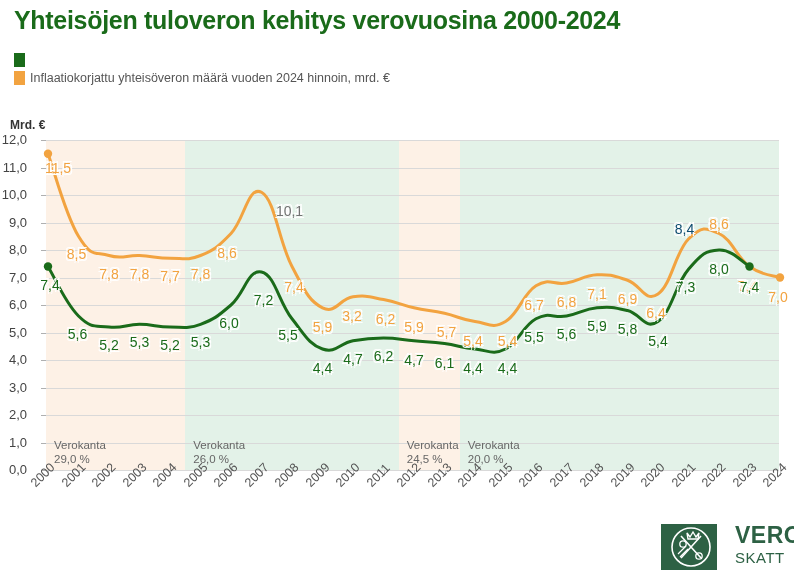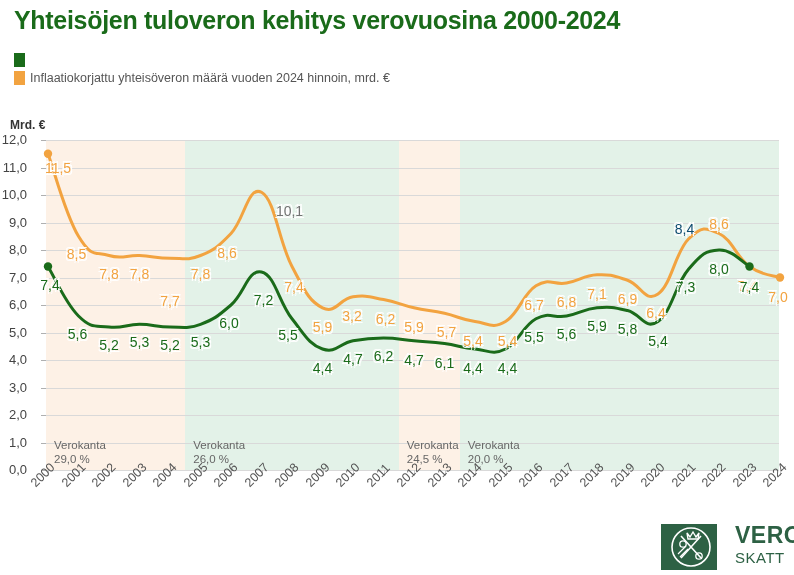--- a/index.html
+++ b/index.html
@@ -232,21 +232,21 @@
         <div class="dlabel" style="color: rgb(26, 107, 26); left: 551px; top: 177.75px; z-index: 5;">5,9</div>
         <div class="dlabel" style="color: rgb(26, 107, 26); left: 581.5px; top: 180.5px; z-index: 5;">5,8</div>
         <div class="dlabel" style="color: rgb(26, 107, 26); left: 612px; top: 192.5px; z-index: 5;">5,4</div>
         <div class="dlabel" style="color: rgb(26, 107, 26); left: 639.5px; top: 139.25px; z-index: 5;">7,3</div>
         <div class="dlabel" style="color: rgb(26, 107, 26); left: 673px; top: 121px; z-index: 5;">8,0</div>
         <div class="dlabel" style="color: rgb(26, 107, 26); left: 703.5px; top: 138.5px; z-index: 5;">7,4</div>
         <div class="dlabel" style="color: rgb(242, 163, 64); left: 12px; top: 19.75px; z-index: 4;">11,5</div>
         <div class="dlabel" style="color: rgb(242, 163, 64); left: 30.5px; top: 106.25px; z-index: 4;">8,5</div>
         <div class="dlabel" style="color: rgb(242, 163, 64); left: 63px; top: 125.5px; z-index: 4;">7,8</div>
         <div class="dlabel" style="color: rgb(242, 163, 64); left: 93.5px; top: 125.5px; z-index: 4;">7,8</div>
-        <div class="dlabel" style="color: rgb(242, 163, 64); left: 124px; top: 128.25px; z-index: 4; margin-top: 25px;">7,7</div>
+        <div class="dlabel" style="color: rgb(242, 163, 64); left: 124px; top: 128.25px; z-index: 4;">7,7</div>
         <div class="dlabel" style="color: rgb(242, 163, 64); left: 154.5px; top: 125.5px; z-index: 4;">7,8</div>
         <div class="dlabel" style="color: rgb(242, 163, 64); left: 181px; top: 104.5px; z-index: 4;">8,6</div>
         <div class="dlabel" style="color: #737373; left: 215.5px; top: 63.25px; z-index: 4; margin-left: 28px;">10,1</div>
         <div class="dlabel" style="color: rgb(242, 163, 64); left: 248px; top: 138.5px; z-index: 4;">7,4</div>
         <div class="dlabel" style="color: rgb(242, 163, 64); left: 276.5px; top: 178.75px; z-index: 4;">5,9</div>
         <div class="dlabel" style="color: rgb(242, 163, 64); left: 306px; top: 167.75px; z-index: 4;">3,2</div>
         <div class="dlabel" style="color: rgb(242, 163, 64); left: 339.5px; top: 170.5px; z-index: 4;">6,2</div>
         <div class="dlabel" style="color: rgb(242, 163, 64); left: 368px; top: 178.75px; z-index: 4;">5,9</div>
         <div class="dlabel" style="color: rgb(242, 163, 64); left: 400.5px; top: 184.25px; z-index: 4;">5,7</div>
         <div class="dlabel" style="color: rgb(242, 163, 64); left: 427px; top: 192.5px; z-index: 4;">5,4</div>

